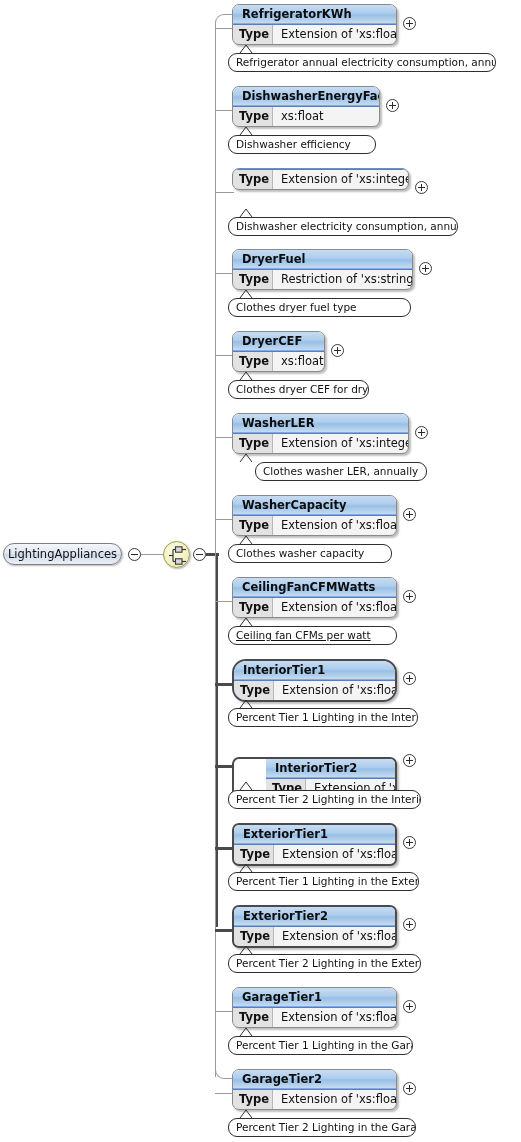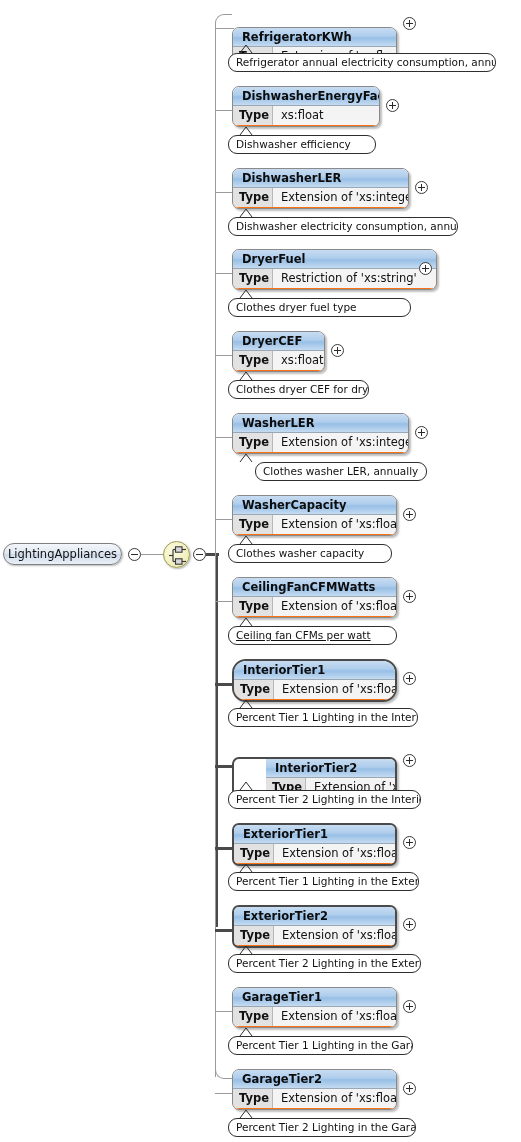--- a/index.html
+++ b/index.html
@@ -100,22 +100,22 @@
     color: #0c0c0c;
     background: linear-gradient(to bottom, #c8dcf2 0%, #aecdec 45%, #97bfe6 55%, #c5dbf1 100%);
     border-bottom: 1px solid #9aa7b5;
     white-space: nowrap;
     overflow: hidden;
   }
   .el-typerow {
     box-sizing: border-box;
     height: 20px;
     display: flex;
-    align-items: flex-start;
-    background: #f97316;
+    align-items: center;
+    background: #3b82f6;
   }
   .el-typelabel {
     box-sizing: border-box;
     width: 40px;
     flex: 0 0 40px;
     line-height: 19px;
     padding-left: 6px;
     font-size: 11.5px;
     font-weight: bold;
     color: #111;
@@ -233,21 +233,21 @@
   <div class="corner-tl" style="left:215px; top:14px; width:16px; height:16px;"></div>
   <div class="vline-thin" style="left:215px; top:28px; height:528px;"></div>
 
   <div class="vline-thick" style="left:215px; top:553px; height:374px;"></div>
 
   <div class="vline-thin" style="left:215px; top:553px; height:524px;"></div>
   <div class="corner-bl" style="left:215px; top:1062px; width:16px; height:16px;"></div>
 
   <div id="rows">
       <div class="hline-thin" style="left: 215px; top: 28px; width: 19px;"></div>
-      <div class="el-box" style="left: 232px; top: 4px; width: 165px; margin-top: 23px;">
+      <div class="el-box" style="left: 232px; top: 4px; width: 165px;">
         <div class="el-title">RefrigeratorKWh</div>
         <div class="el-typerow">
           <div class="el-typelabel">Type</div>
           <div class="el-typevalue">Extension of 'xs:float'</div>
         </div>
       </div>
       <div class="toggle plus" style="left: 403px; top: 17px;"></div>
       <div class="doc-tail" style="left: 239px; top: 44px;">
         <svg width="14" height="9" viewBox="0 0 14 9">
           <path d="M1 9 L7 1 L13 9" fill="none" stroke="#2e2e2e" stroke-width="1"></path>
@@ -264,35 +264,34 @@
       </div>
       <div class="toggle plus" style="left: 386px; top: 99px;"></div>
       <div class="doc-tail" style="left: 239px; top: 126px;">
         <svg width="14" height="9" viewBox="0 0 14 9">
           <path d="M1 9 L7 1 L13 9" fill="none" stroke="#2e2e2e" stroke-width="1"></path>
         </svg>
       </div>
       <div class="doc-bubble" style="left: 228px; top: 135px; width: 148px;">Dishwasher efficiency</div>
       <div class="hline-thin" style="left: 215px; top: 192px; width: 19px;"></div>
       <div class="el-box" style="left: 232px; top: 168px; width: 177px;">
-        <div class="el-title">DishwasherLER</div>
         <div class="el-typerow">
           <div class="el-typelabel">Type</div>
           <div class="el-typevalue">Extension of 'xs:integer'</div>
         </div>
       </div>
       <div class="toggle plus" style="left: 415px; top: 181px;"></div>
       <div class="doc-tail" style="left: 239px; top: 208px;">
         <svg width="14" height="9" viewBox="0 0 14 9">
           <path d="M1 9 L7 1 L13 9" fill="none" stroke="#2e2e2e" stroke-width="1"></path>
         </svg>
       </div>
       <div class="doc-bubble" style="left: 228px; top: 217px; width: 230px;">Dishwasher electricity consumption, annually</div>
       <div class="hline-thin" style="left: 215px; top: 273px; width: 19px;"></div>
-      <div class="el-box" style="left: 232px; top: 249px; width: 205px;">
+      <div class="el-box" style="left: 232px; top: 249px; width: 181px;">
         <div class="el-title">DryerFuel</div>
         <div class="el-typerow">
           <div class="el-typelabel">Type</div>
           <div class="el-typevalue">Restriction of 'xs:string'</div>
         </div>
       </div>
       <div class="toggle plus" style="left: 419px; top: 262px;"></div>
       <div class="doc-tail" style="left: 239px; top: 289px;">
         <svg width="14" height="9" viewBox="0 0 14 9">
           <path d="M1 9 L7 1 L13 9" fill="none" stroke="#2e2e2e" stroke-width="1"></path>

